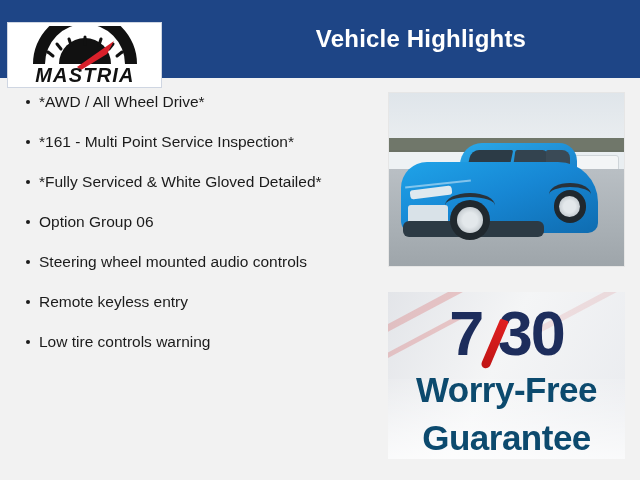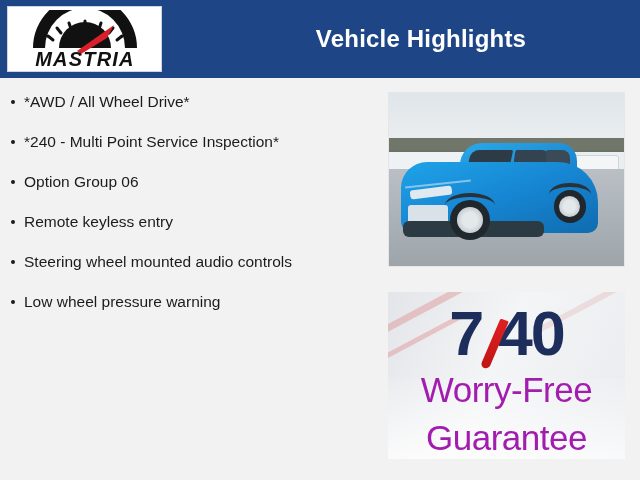--- a/index.html
+++ b/index.html
@@ -24,21 +24,21 @@
   .header {
     position: absolute;
     left: 0; top: 0;
     width: 640px;
     height: 78px;
     background: #1e4586;
     box-sizing: border-box;
   }
   .logo-box {
     position: absolute;
-    left: 7px; top: 6px;
+    left: 7px; top: 22px;
     width: 155px;
     height: 66px;
     background: #ffffff;
     border: 1px solid #cfd6e2;
     box-sizing: border-box;
     overflow: hidden;
   }
   .logo-svg {
     position: absolute;
     left: 50%;
@@ -58,21 +58,21 @@
     font-size: 24px;
     font-weight: bold;
     letter-spacing: 0.2px;
     white-space: nowrap;
     padding-left: 20px;
   }
 
   
   .highlights {
     position: absolute;
-    left: 1px; top: 80px;
+    left: 16px; top: 80px;
     width: 380px;
     padding: 12px 0 0 0;
     margin: 0;
     list-style: none;
     box-sizing: border-box;
   }
   .highlight-item {
     position: relative;
     padding-left: 23px;
     margin: 0 0 20px 0;
@@ -282,22 +282,22 @@
     height: 52px;
     background: linear-gradient(#e02020, #c01515);
     transform: rotate(19deg) skewX(-4deg);
     border-radius: 2px 2px 6px 6px;
   }
   .guar-line2, .guar-line3 {
     position: absolute;
     left: 0; right: 0;
     text-align: center;
     font-size: 35px;
-    font-weight: normal;
-    color: #a21caf;
+    font-weight: bold;
+    color: #0c4a6e;
     letter-spacing: -0.5px;
     line-height: 40px;
     white-space: nowrap;
   }
   .guar-line2 { top: 78px; }
   .guar-line3 { top: 126px; }
 </style>
 </head>
 <body>
 
@@ -321,25 +321,26 @@
         <path d="M62 41 L99 15 L92 28 L66 44 Z" fill="#d8202a"></path>
         <text x="70" y="56" text-anchor="middle" font-family="Liberation Sans, sans-serif" font-size="20" font-weight="bold" font-style="italic" letter-spacing="1.2" fill="#111111">MASTRIA</text>
       </svg>
     </div>
 
     <div class="header-title">Vehicle Highlights</div>
   </div>
 
   <ul class="highlights">
     <li class="highlight-item">*AWD / All Wheel Drive*</li>
-    <li class="highlight-item">*240 - Multi Point Service Inspection*</li>
+    <li class="highlight-item">*161 - Multi Point Service Inspection*</li>
+    <li class="highlight-item">*Fully Serviced &amp; White Gloved Detailed*</li>
     <li class="highlight-item">Option Group 06</li>
+    <li class="highlight-item">Steering wheel mounted audio controls</li>
     <li class="highlight-item">Remote keyless entry</li>
-    <li class="highlight-item">Steering wheel mounted audio controls</li>
-    <li class="highlight-item">Low wheel pressure warning</li>
+    <li class="highlight-item">Low tire controls warning</li>
   </ul>
 
   <div class="vehicle-photo">
     <div class="photo-sky"></div>
     <div class="photo-treeline"></div>
     <div class="photo-snowbank"></div>
     <div class="photo-snow-right"></div>
     <div class="photo-van"></div>
     <div class="photo-ground"></div>
     <div class="car-roof"></div>
@@ -356,19 +357,19 @@
     <div class="car-wheel rear"></div>
     <div class="car-wheel front"></div>
   </div>
 
   <div class="guarantee">
     <div class="guar-bg"></div>
     <div class="guar-streak s1"></div>
     <div class="guar-streak s2"></div>
     <div class="guar-streak s3"></div>
     <div class="guar-pale"></div>
-    <div class="guar-num">7 40</div>
+    <div class="guar-num">7 30</div>
     <div class="guar-slash"></div>
     <div class="guar-line2">Worry-Free</div>
     <div class="guar-line3">Guarantee</div>
   </div>
 
 </div>
 
 </body></html>

